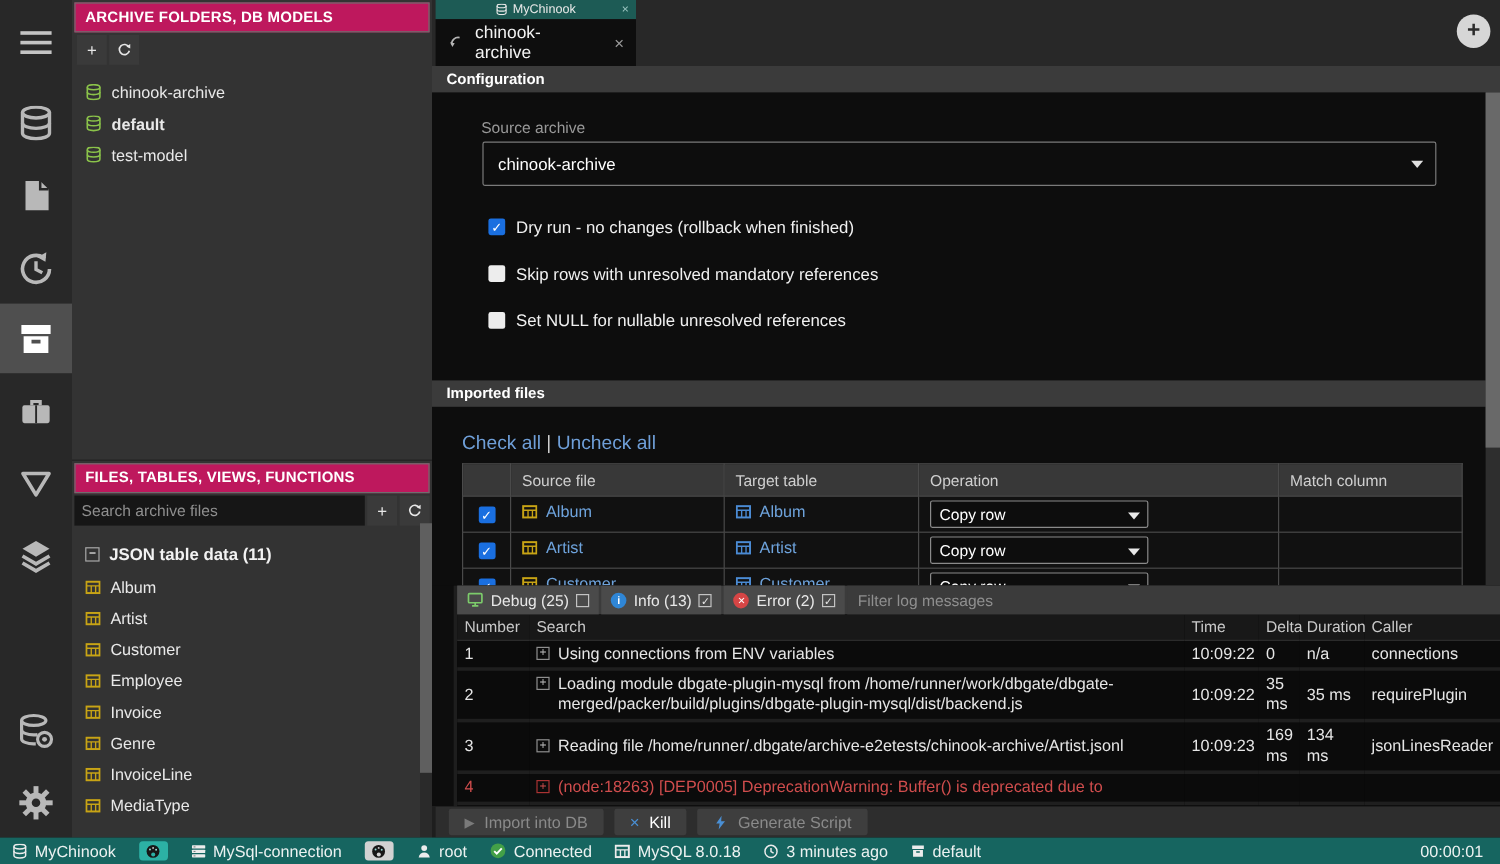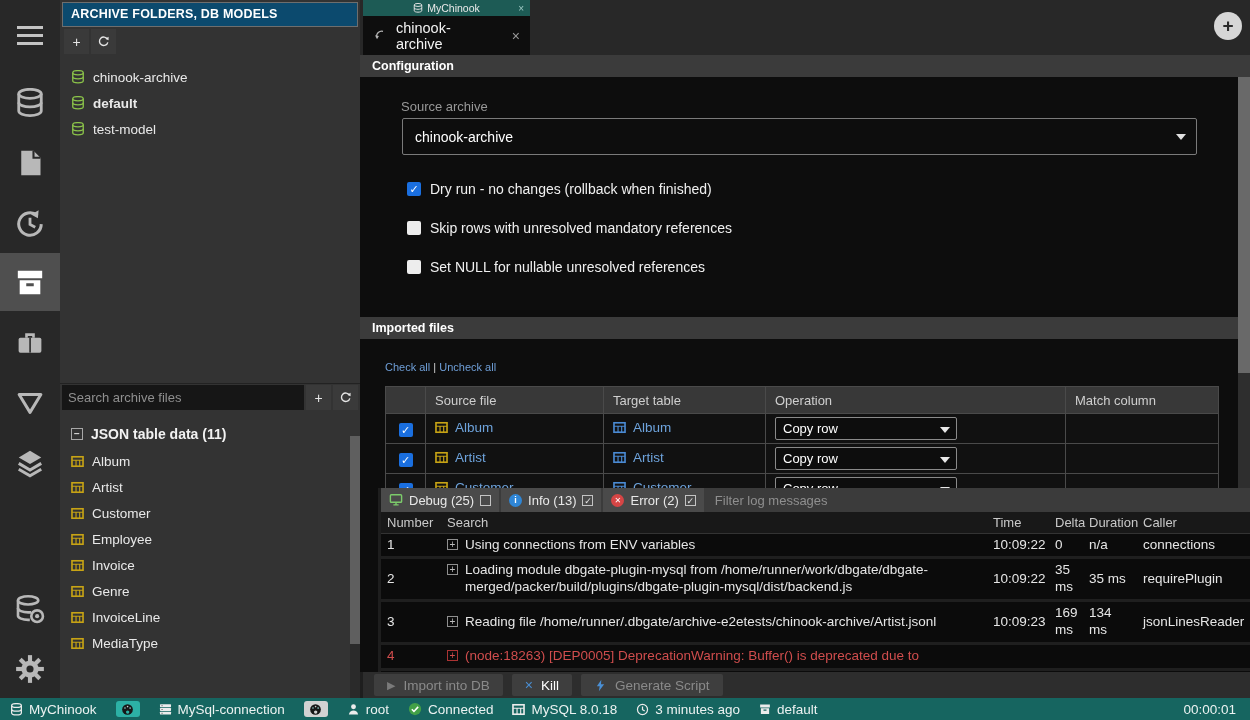--- a/index.html
+++ b/index.html
@@ -12,21 +12,21 @@
   .ib-item { position:absolute; left:0; width:60px; height:46px; display:flex; align-items:center; justify-content:center; color:#b8b8b8; }
   .ib-item.active { height:58px; background:#4f4f4f; color:#ffffff; }
   .burger { display:flex; flex-direction:column; gap:5px; }
   .burger i { display:block; width:26px; height:3px; background:#c4c4c4; }
 
   
   .panels { position:absolute; left:60px; top:0; width:300px; height:698px; background:#333333; }
   .panel { position:absolute; left:0; width:300px; overflow:hidden; }
   .panel.p1 { top:0; height:384px; border-bottom:1px solid #222; }
   .panel.p2 { top:384px; height:314px; }
-  .panel-header { margin:2px; height:25px; border:1px solid #6e6e6e; background:#0c4a6e;
+  .panel-header { margin:2px; height:25px; border:1px solid #6e6e6e; background:#be185d;
     color:#fff; font-weight:bold; font-size:12.5px; line-height:23px; padding-left:8px; letter-spacing:.2px; }
   .searchrow { display:flex; height:25px; margin:1px 2px 0 2px; }
   .searchrow input { flex:1; background:#161616; border:none; outline:none; color:#cfcfcf; font-size:13px; padding:0 6px; }
   .searchrow input::placeholder { color:#8f8f8f; }
   .sq-btn { width:25px; margin-left:2px; background:#3a3a3a; color:#e6e6e6; display:flex; align-items:center; justify-content:center; font-size:14px; cursor:pointer; }
   .plist { padding-top:10px; }
   .plist-item { height:26px; display:flex; align-items:center; gap:8px; padding-left:11px; color:#e9e9e9; font-size:13.5px; cursor:pointer; }
   .plist-item.bold { font-weight:bold; }
   .grp-row { height:28px; display:flex; align-items:center; gap:8px; padding-left:11px; color:#f2f2f2; font-size:14px; font-weight:bold; }
   .expbox { width:12px; height:12px; border:1px solid #a8a8a8; color:#d8d8d8; font-size:10px; line-height:10px; text-align:center; flex:0 0 auto; }
@@ -54,21 +54,21 @@
   .fieldlabel { position:absolute; left:41px; top:44px; color:#989898; font-size:13px; }
   .src-select-wrap { position:absolute; left:42px; top:63px; width:795px; height:37px; }
   .dark-select { width:100%; height:100%; background:#0d0d0d; color:#fff; border:1px solid #7a7a7a; border-radius:2px;
     font-size:14px; padding-left:12px; appearance:none; -webkit-appearance:none; font-family:inherit; }
   .sel-chev { position:absolute; right:11px; top:50%; margin-top:-3px; width:0; height:0;
     border-left:5px solid transparent; border-right:5px solid transparent; border-top:6px solid #e0e0e0; pointer-events:none; }
   .cb-row { position:absolute; left:47px; display:flex; align-items:center; gap:9px; color:#f0f0f0; font-size:14px; }
   .cb { width:14px; height:14px; background:#ededed; border-radius:2px; display:flex; align-items:center; justify-content:center; flex:0 0 auto; cursor:pointer; }
   .cb.checked { background:#1a6fe0; color:#fff; font-size:11px; font-weight:bold; }
 
-  .linksrow { position:absolute; left:25px; top:306px; font-size:11px; color:#cfcfcf; }
+  .linksrow { position:absolute; left:25px; top:306px; font-size:16px; color:#cfcfcf; }
   .linksrow a { color:#6f9fd8; text-decoration:none; cursor:pointer; }
   .imp-table { position:absolute; left:25px; top:331px; width:833px; border-collapse:collapse; table-layout:fixed; }
   .imp-table th, .imp-table td { border:1px solid #4a4a4a; overflow:hidden; white-space:nowrap; }
   .imp-table th { height:27px; background:#383838; color:#cfcfcf; font-weight:normal; font-size:13px; text-align:left; padding-left:9px;margin-top:48px; }
   .imp-table td { height:30px; background:#111; padding-left:9px; }
   .imp-table td.ck { text-align:center; padding-left:0; }
   .tbl-name { color:#6ea3dc; font-size:13.5px; display:inline-flex; align-items:center; gap:7px; }
   .op-wrap { position:relative; width:182px; height:23px; }
   .op-wrap .dark-select { font-size:13px; padding-left:7px; border-color:#8a8a8a; }
   .op-wrap .sel-chev { right:7px; border-top-color:#e8e8e8; margin-top:-2px; }
@@ -324,20 +324,21 @@
         <div class="plist-item">
           <svg class="icn green" width="14" height="14">
               <use href="#i-db"></use>
             </svg>
           <span>test-model</span>
         </div>
       </div>
     </div>
 
     <div class="panel p2">
+      <div class="panel-header">FILES, TABLES, VIEWS, FUNCTIONS</div>
       <div class="searchrow">
         <input type="text" placeholder="Search archive files" style="">
         <span class="sq-btn">+</span>
         <span class="sq-btn">
             <svg class="icn" width="13" height="13">
               <use href="#i-refresh"></use>
             </svg>
           </span>
       </div>
       <div class="plist">

